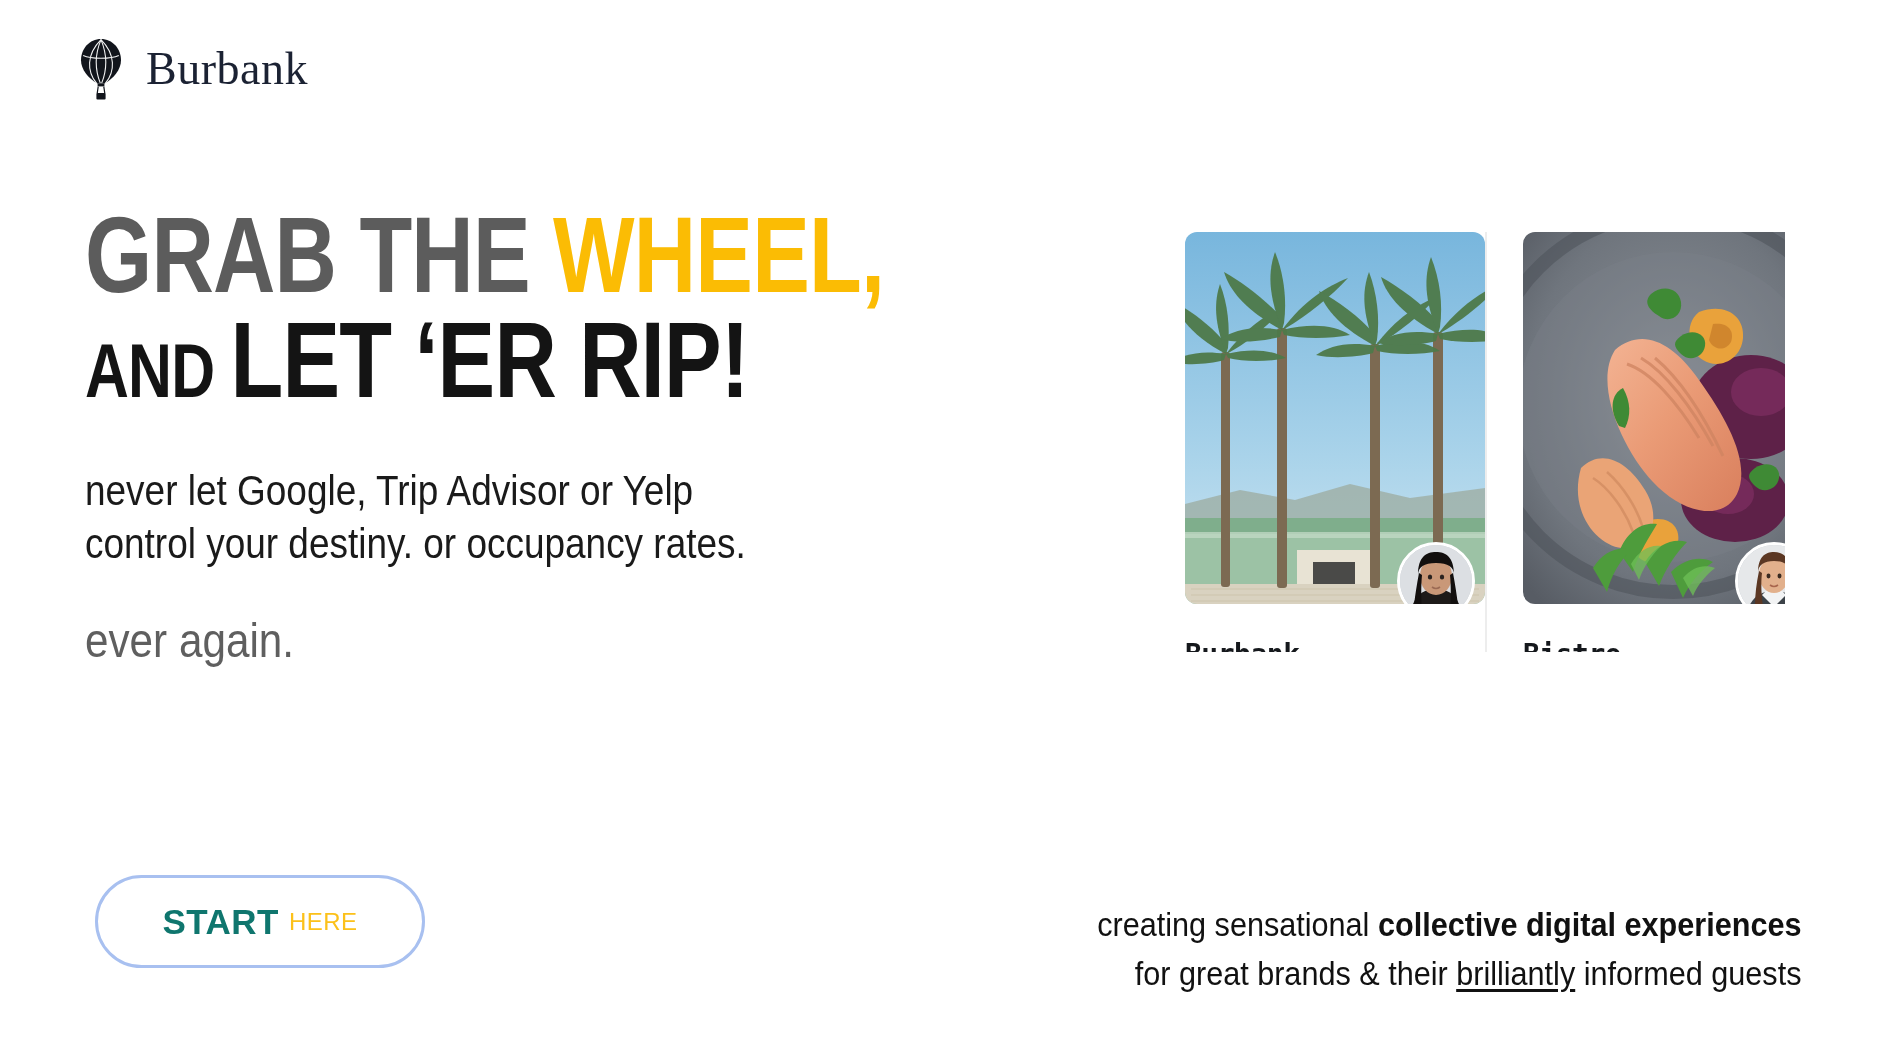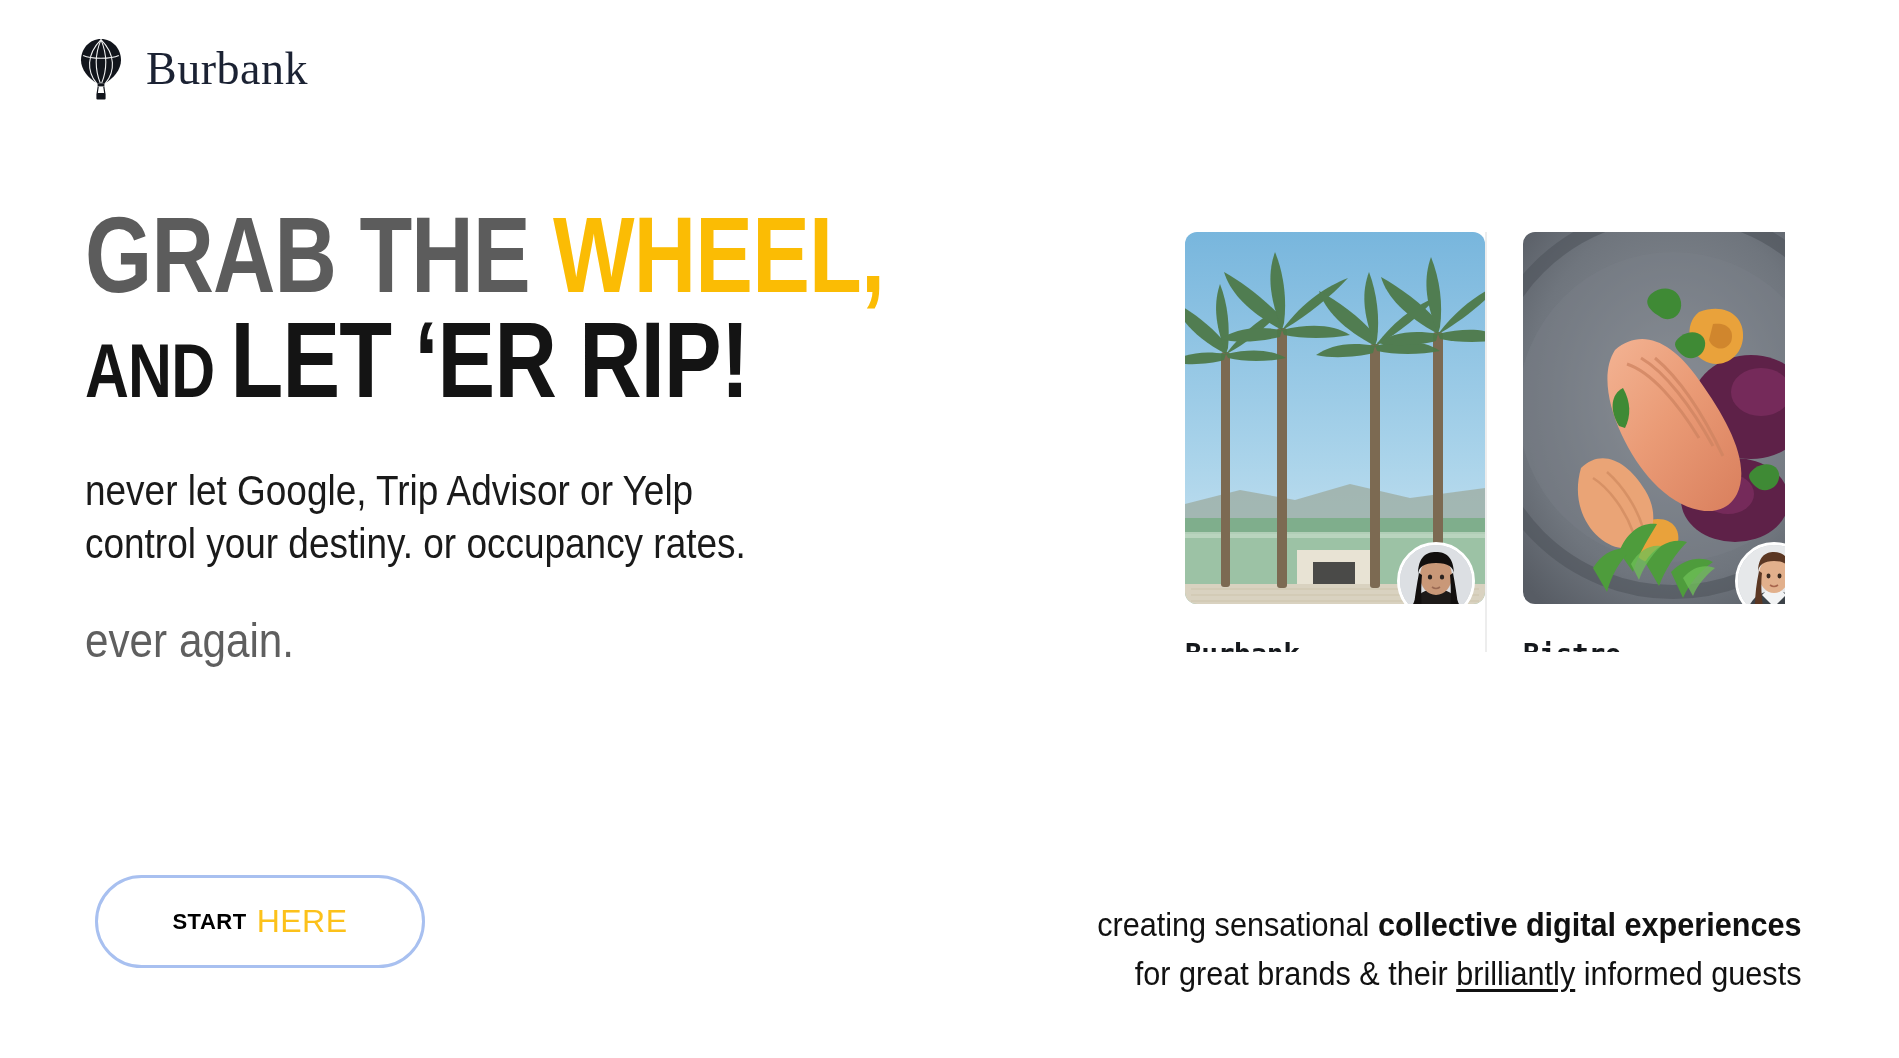--- a/index.html
+++ b/index.html
@@ -77,25 +77,25 @@
     width: 330px; height: 93px;
     border: 3px solid #a8c0f0;
     border-radius: 48px;
     background: #ffffff;
     display: flex; align-items: center; justify-content: center;
     box-sizing: border-box;
     cursor: pointer;
     gap: 10px;
   }
   .cta-strong {
-    font-size: 22px; font-weight: 700; color: #000000;
+    font-size: 35px; font-weight: 700; color: #0f766e;
     letter-spacing: 0.5px;
   }
   .cta-weak {
-    font-size: 32px; font-weight: 400; color: #fcc11a;
+    font-size: 24px; font-weight: 400; color: #fcc11a;
     letter-spacing: 0.5px;
   }
 
   
   .cards {
     position: absolute;
     left: 1185px; top: 232px;
     display: flex; gap: 0;
     height: 420px;
     overflow: hidden;

